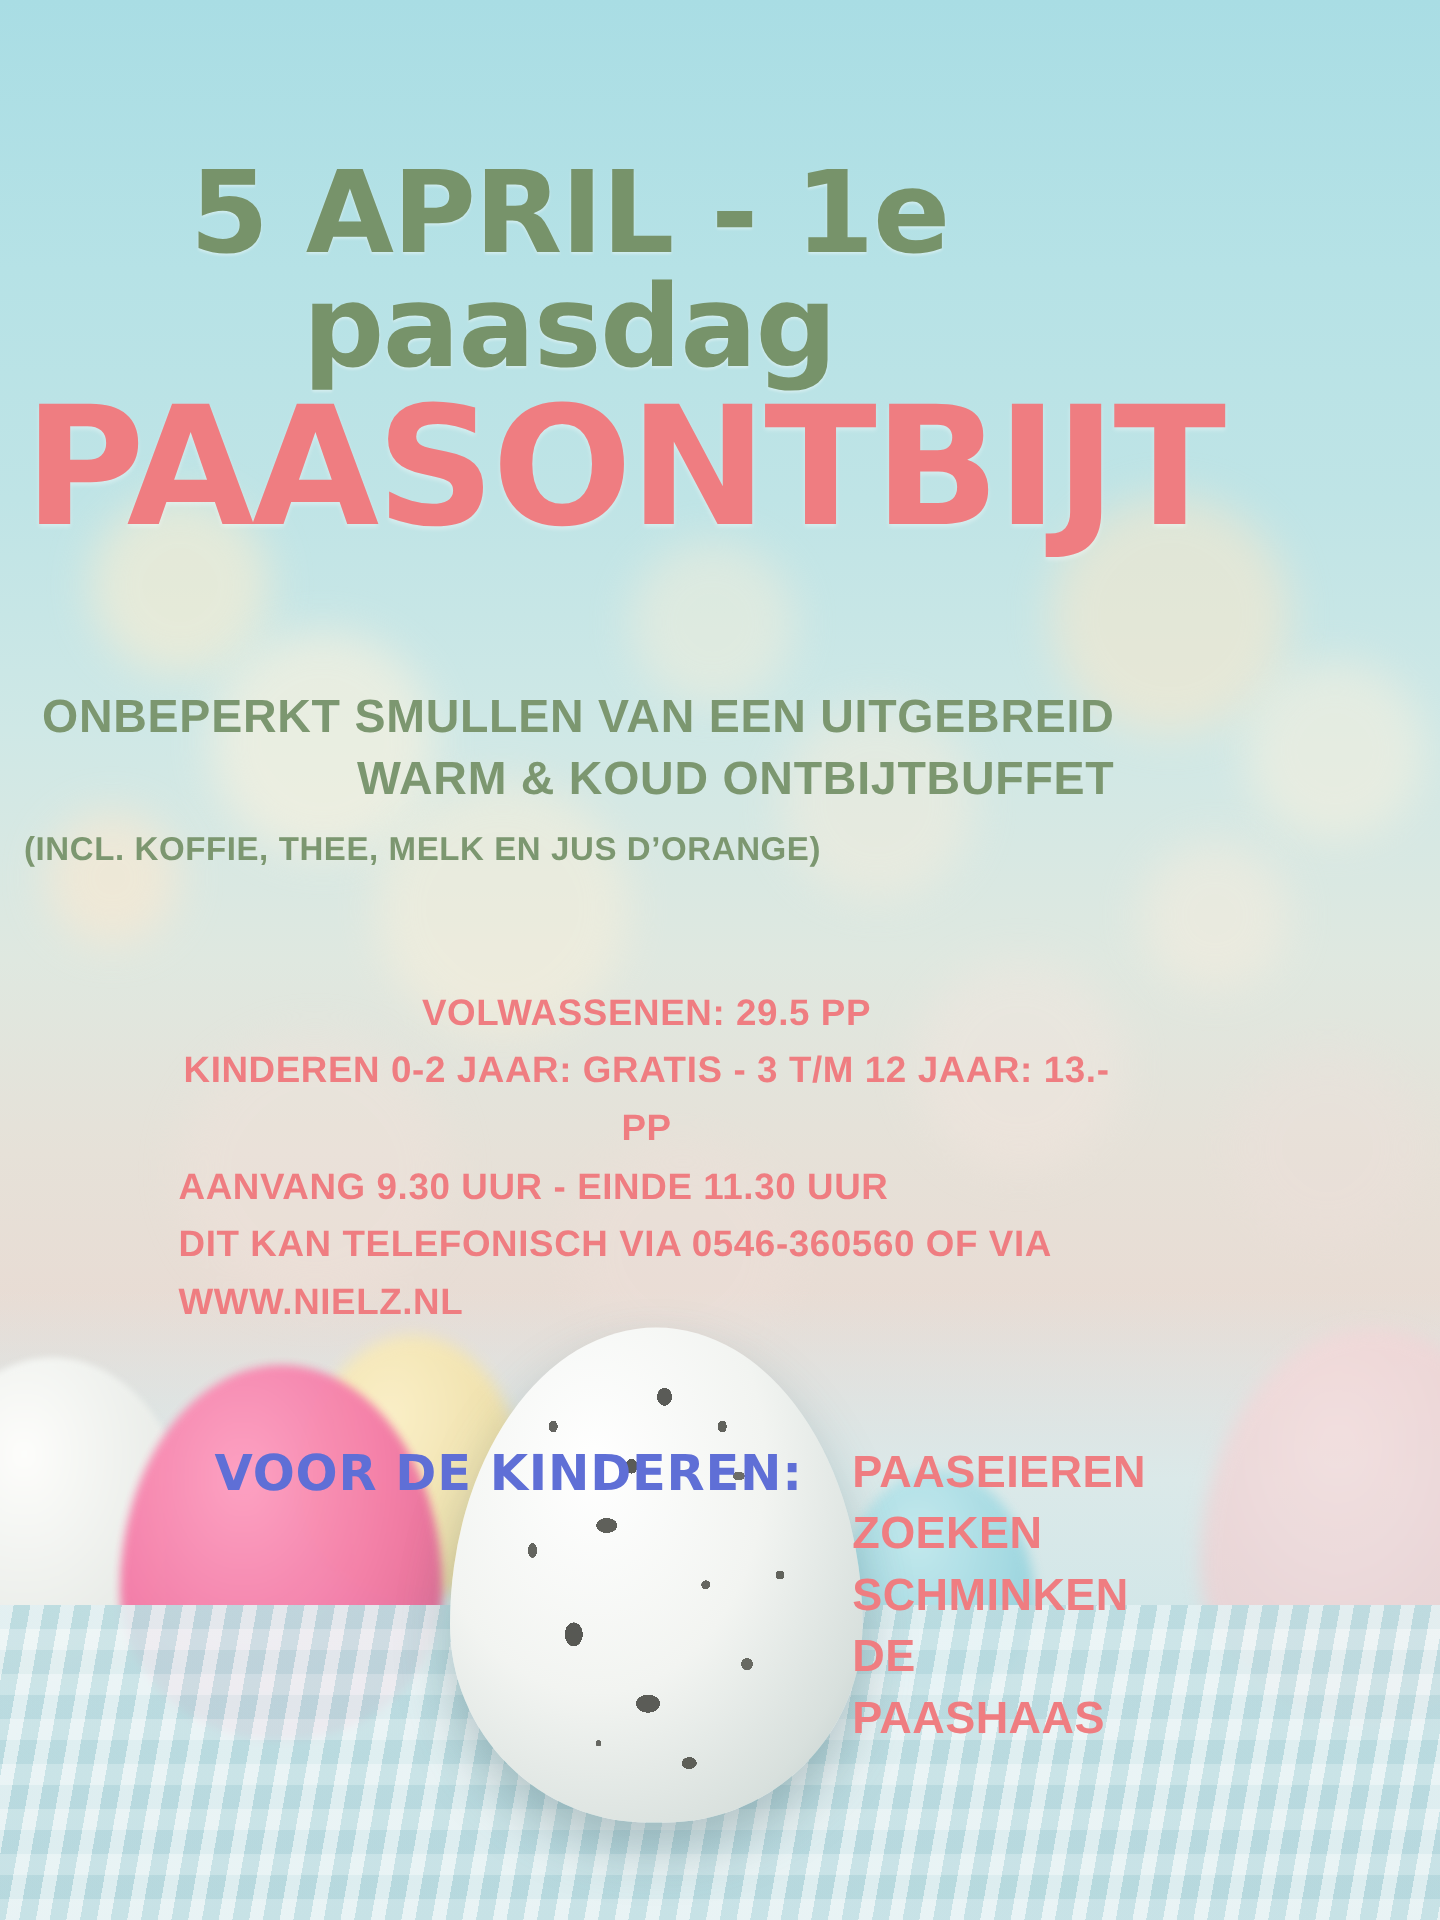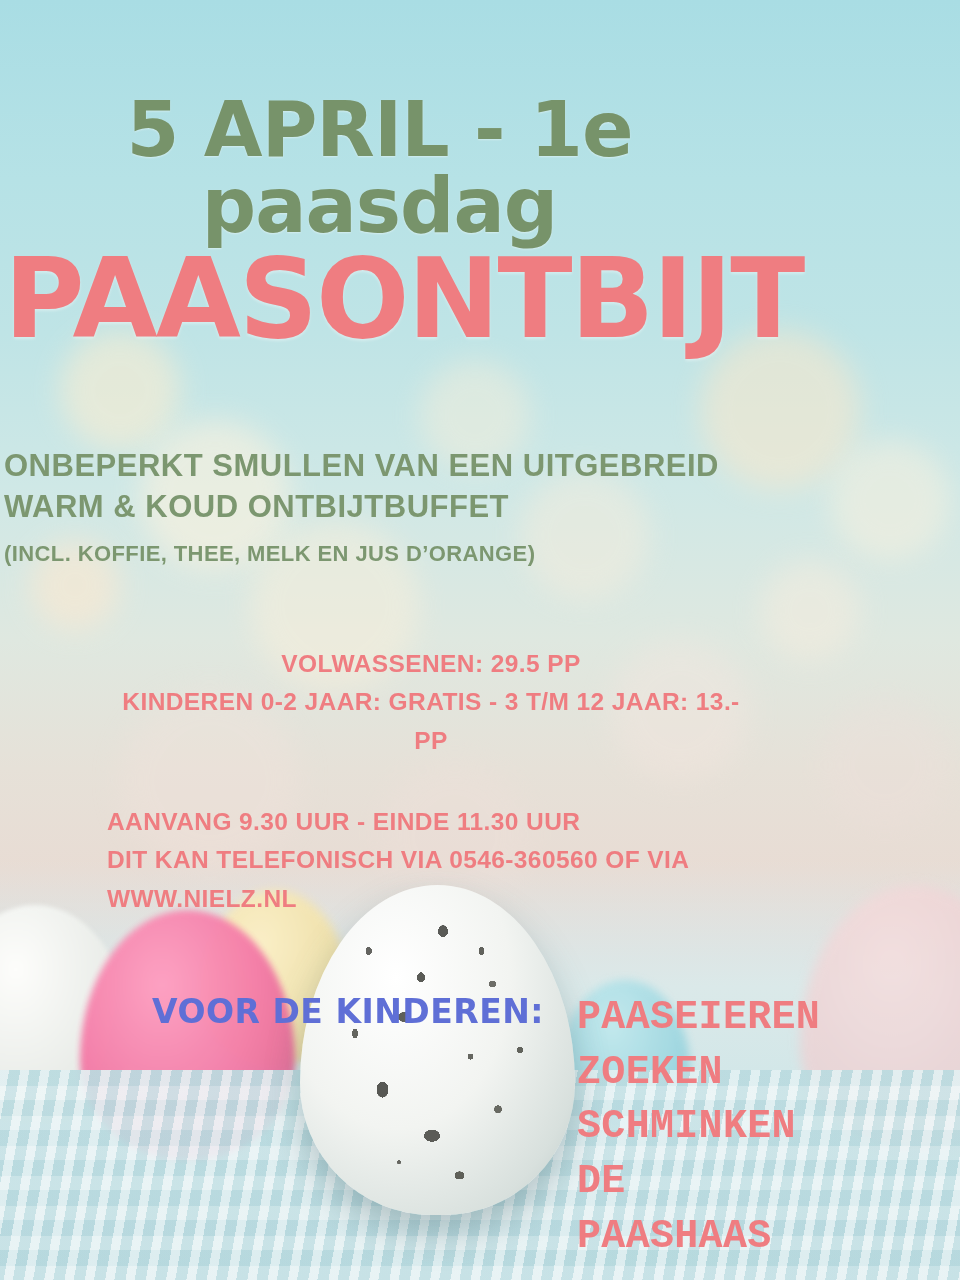--- a/index.html
+++ b/index.html
@@ -136,21 +136,21 @@
     filter: blur(6px);
     opacity: 0.8;
   }
 
   
   .content {
     position: relative;
     z-index: 5;
     width: 759px;
     height: 1280px;
-    padding: 4px;
+    padding: 16px;
   }
 
   .headline-1 {
     text-align: center;
     font-family: "DejaVu Sans", sans-serif;
     font-weight: bold;
     font-size: 76px;
     line-height: 1;
     letter-spacing: -1px;
     color: #77936a;
@@ -163,21 +163,21 @@
     font-weight: bold;
     font-size: 110px;
     line-height: 0.98;
     letter-spacing: -2px;
     color: #ef7d81;
     margin-top: 2px;
     text-shadow: 0 2px 3px rgba(255,255,255,0.35);
   }
 
   .subhead {
-    text-align: left;
+    text-align: right;
     margin-top: 92px;
     color: #7c9770;
     font-family: "Liberation Sans", sans-serif;
     font-weight: bold;
     font-size: 31px;
     line-height: 1.32;
     letter-spacing: 0.5px;
   }
 
   .subhead-note {
@@ -192,45 +192,46 @@
   .block {
     color: #ef7d81;
     font-weight: bold;
     font-size: 24.5px;
     line-height: 1.58;
     letter-spacing: 0.4px;
     padding-left: 103px;
   }
 
   .prices { margin-top: 78px; text-align: center; }
-  .timing { margin-top: 42px; }
+  .timing { }
 
   .kids-row {
     display: flex;
     align-items: flex-start;
     margin-top: 72px;
     padding-left: 148px;
+    justify-content: center;
   }
 
   .kids-title {
     color: #5f6fd6;
     font-family: "DejaVu Sans", sans-serif;
     font-weight: bold;
     font-size: 33px;
     letter-spacing: 0.5px;
     white-space: nowrap;
     padding-top: 1px;
   }
 
   .kids-list {
     margin-left: 33px;
     color: #ef7d81;
-    font-family: Liberation Mono, monospace;
-    font-weight: bold;
-    font-size: 40px;
+    font-family: Liberation Sans, sans-serif;
+    font-weight: bold;
+    font-size: 30px;
     line-height: 1.37;
     letter-spacing: 0.3px;
   }
 </style>
 </head>
 <body>
 
 <div class="poster">
 
   <div class="bg-layer">

